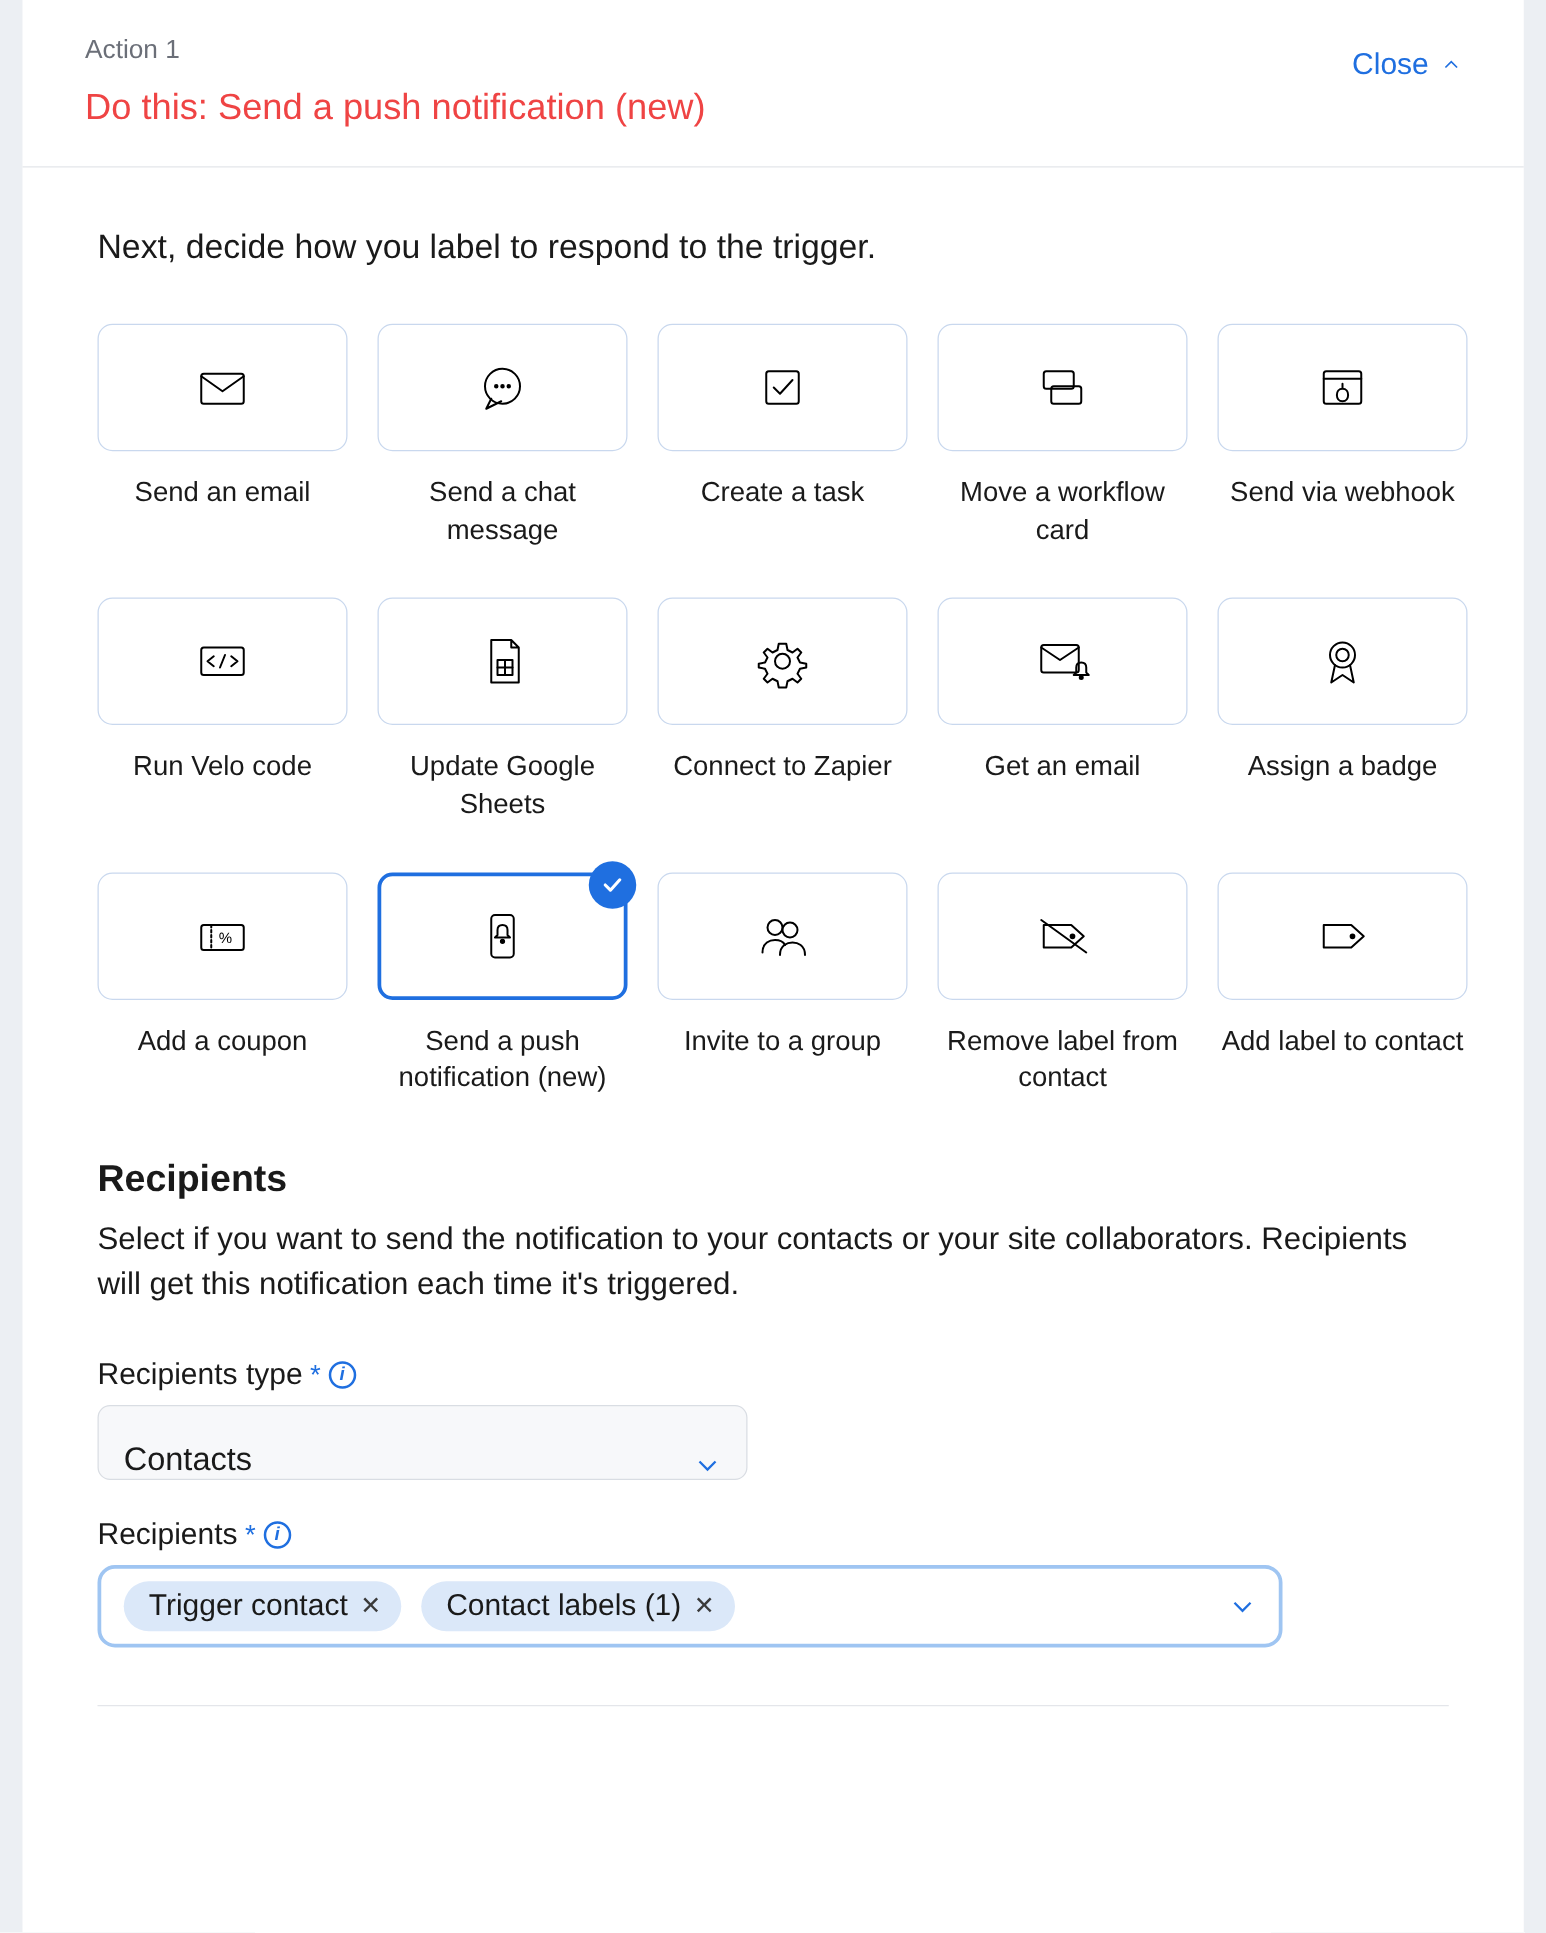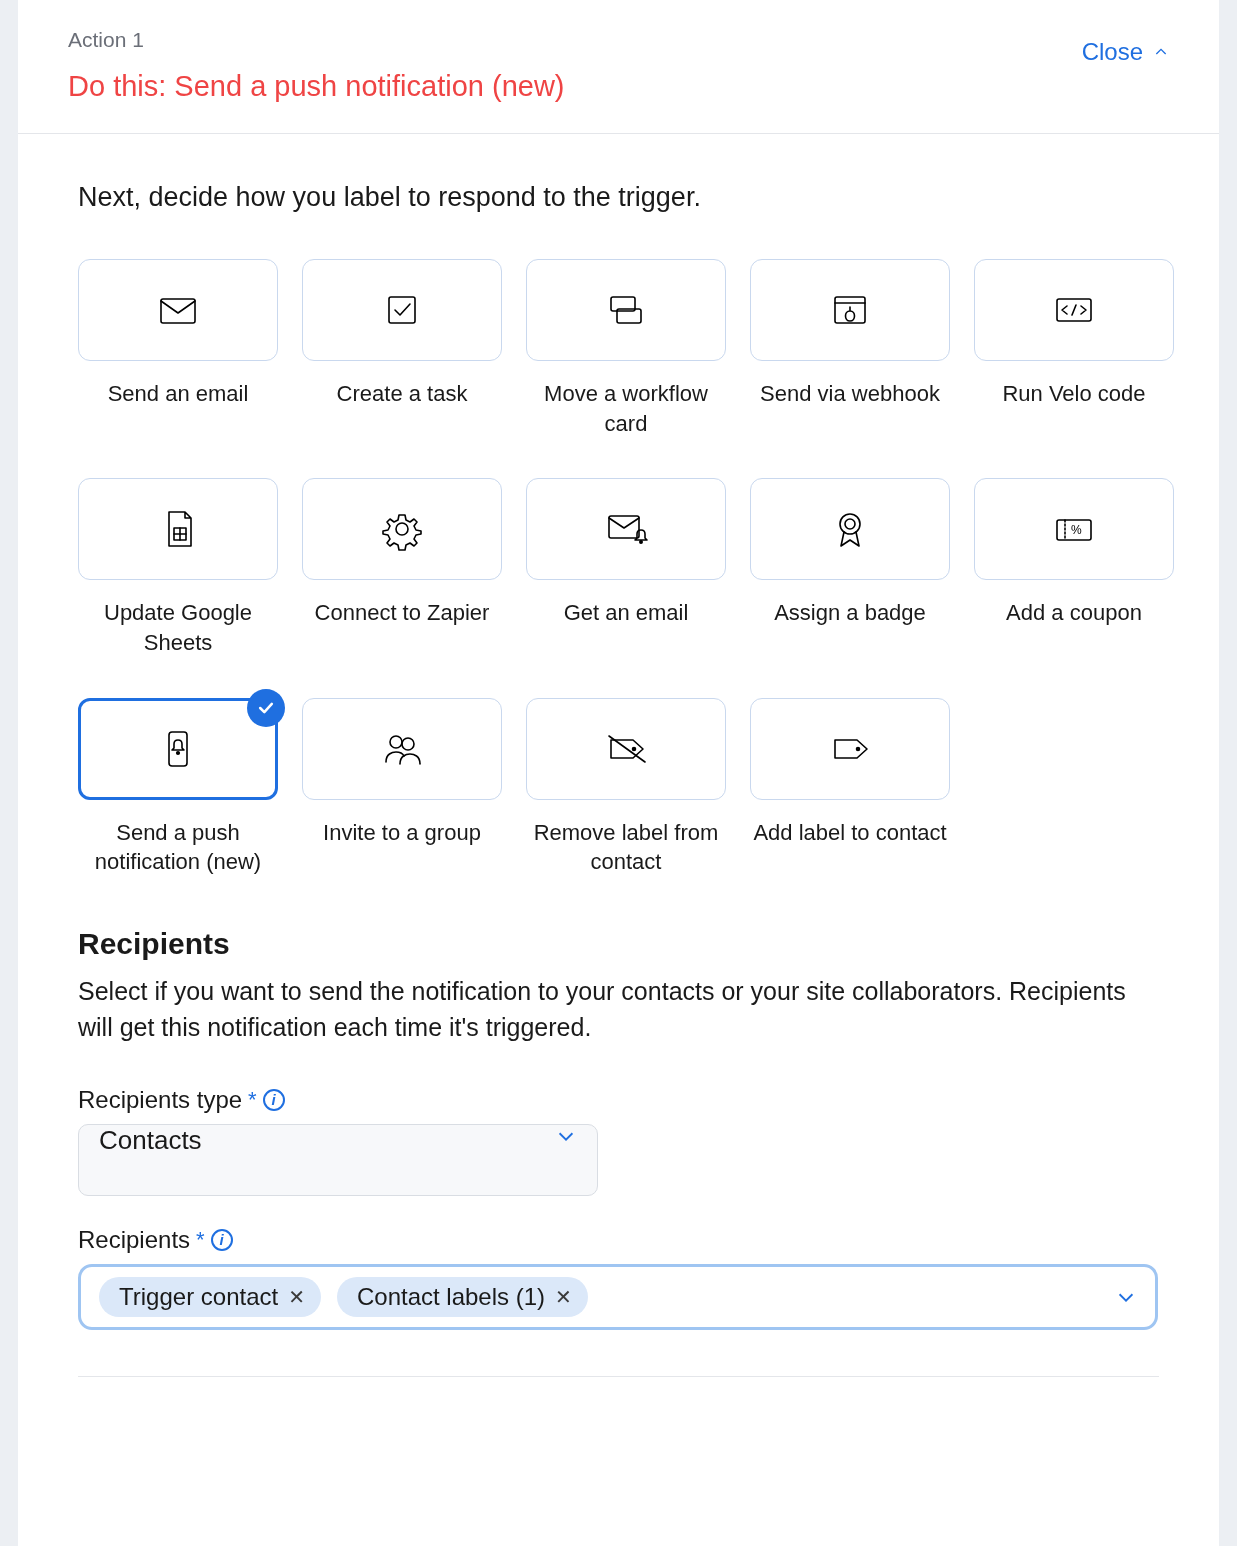--- a/index.html
+++ b/index.html
@@ -137,36 +137,36 @@
     justify-content: center;
     color: #1f6fe0;
     font-size: 15px;
     font-weight: 600;
     font-style: italic;
     cursor: default;
   }
 
   .select-box {
     width: 520px;
-    height: 72px;
+    height: 60px;
     border: 1px solid #d9dde3;
     background: #f7f8fa;
     border-radius: 10px;
     display: flex;
-    align-items: flex-start;
+    align-items: flex-end;
     justify-content: space-between;
     padding: 0 20px;
     font-size: 26px;
     color: #1a1a1a;
     cursor: pointer;
   }
   .chev-down { width: 22px; height: 22px; }
 
   .multi-select {
-    width: 1080px;
+    width: 948px;
     border: 3px solid #9fc5f2;
     border-radius: 14px;
     background: #fff;
     display: flex;
     align-items: center;
     padding: 10px 18px;
     gap: 16px;
     min-height: 64px;
     cursor: text;
     position: relative;
@@ -306,20 +306,28 @@
           <div class="tile-box">
             <svg class="icon-svg" viewBox="0 0 46 46">
               <use href="#envelope-icon"></use>
             </svg>
           </div>
           <div class="tile-label">Send an email</div>
         </div>
         <div class="tile">
           <div class="tile-box">
             <svg class="icon-svg" viewBox="0 0 46 46">
+              <use href="#chat-icon"></use>
+            </svg>
+          </div>
+          <div class="tile-label">Send a chat message</div>
+        </div>
+        <div class="tile">
+          <div class="tile-box">
+            <svg class="icon-svg" viewBox="0 0 46 46">
               <use href="#check-square-icon"></use>
             </svg>
           </div>
           <div class="tile-label">Create a task</div>
         </div>
         <div class="tile">
           <div class="tile-box">
             <svg class="icon-svg" viewBox="0 0 46 46">
               <use href="#cards-icon"></use>
             </svg>

